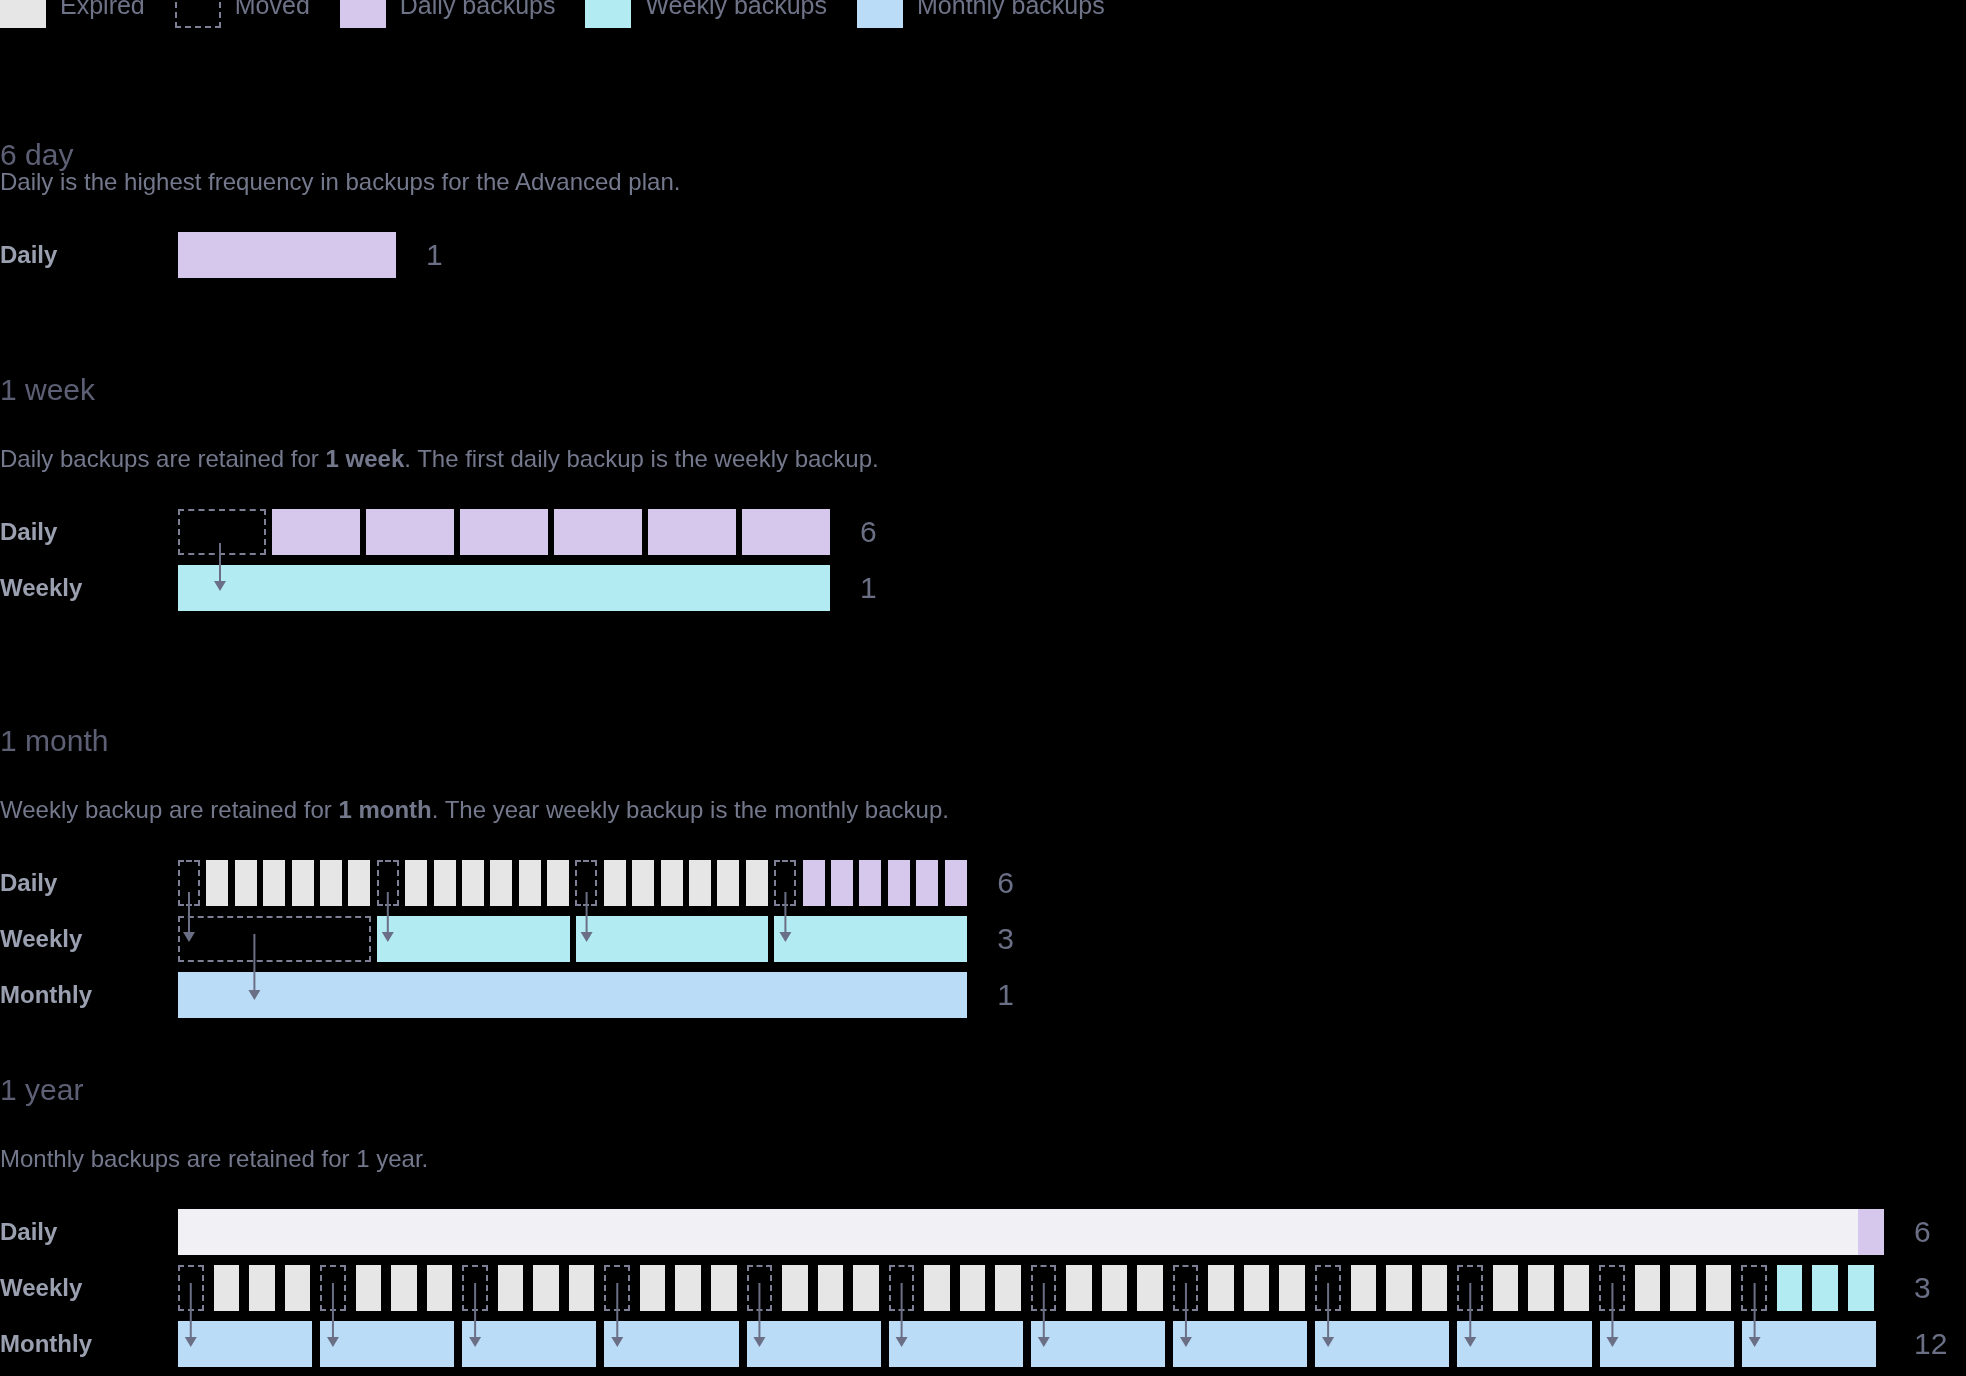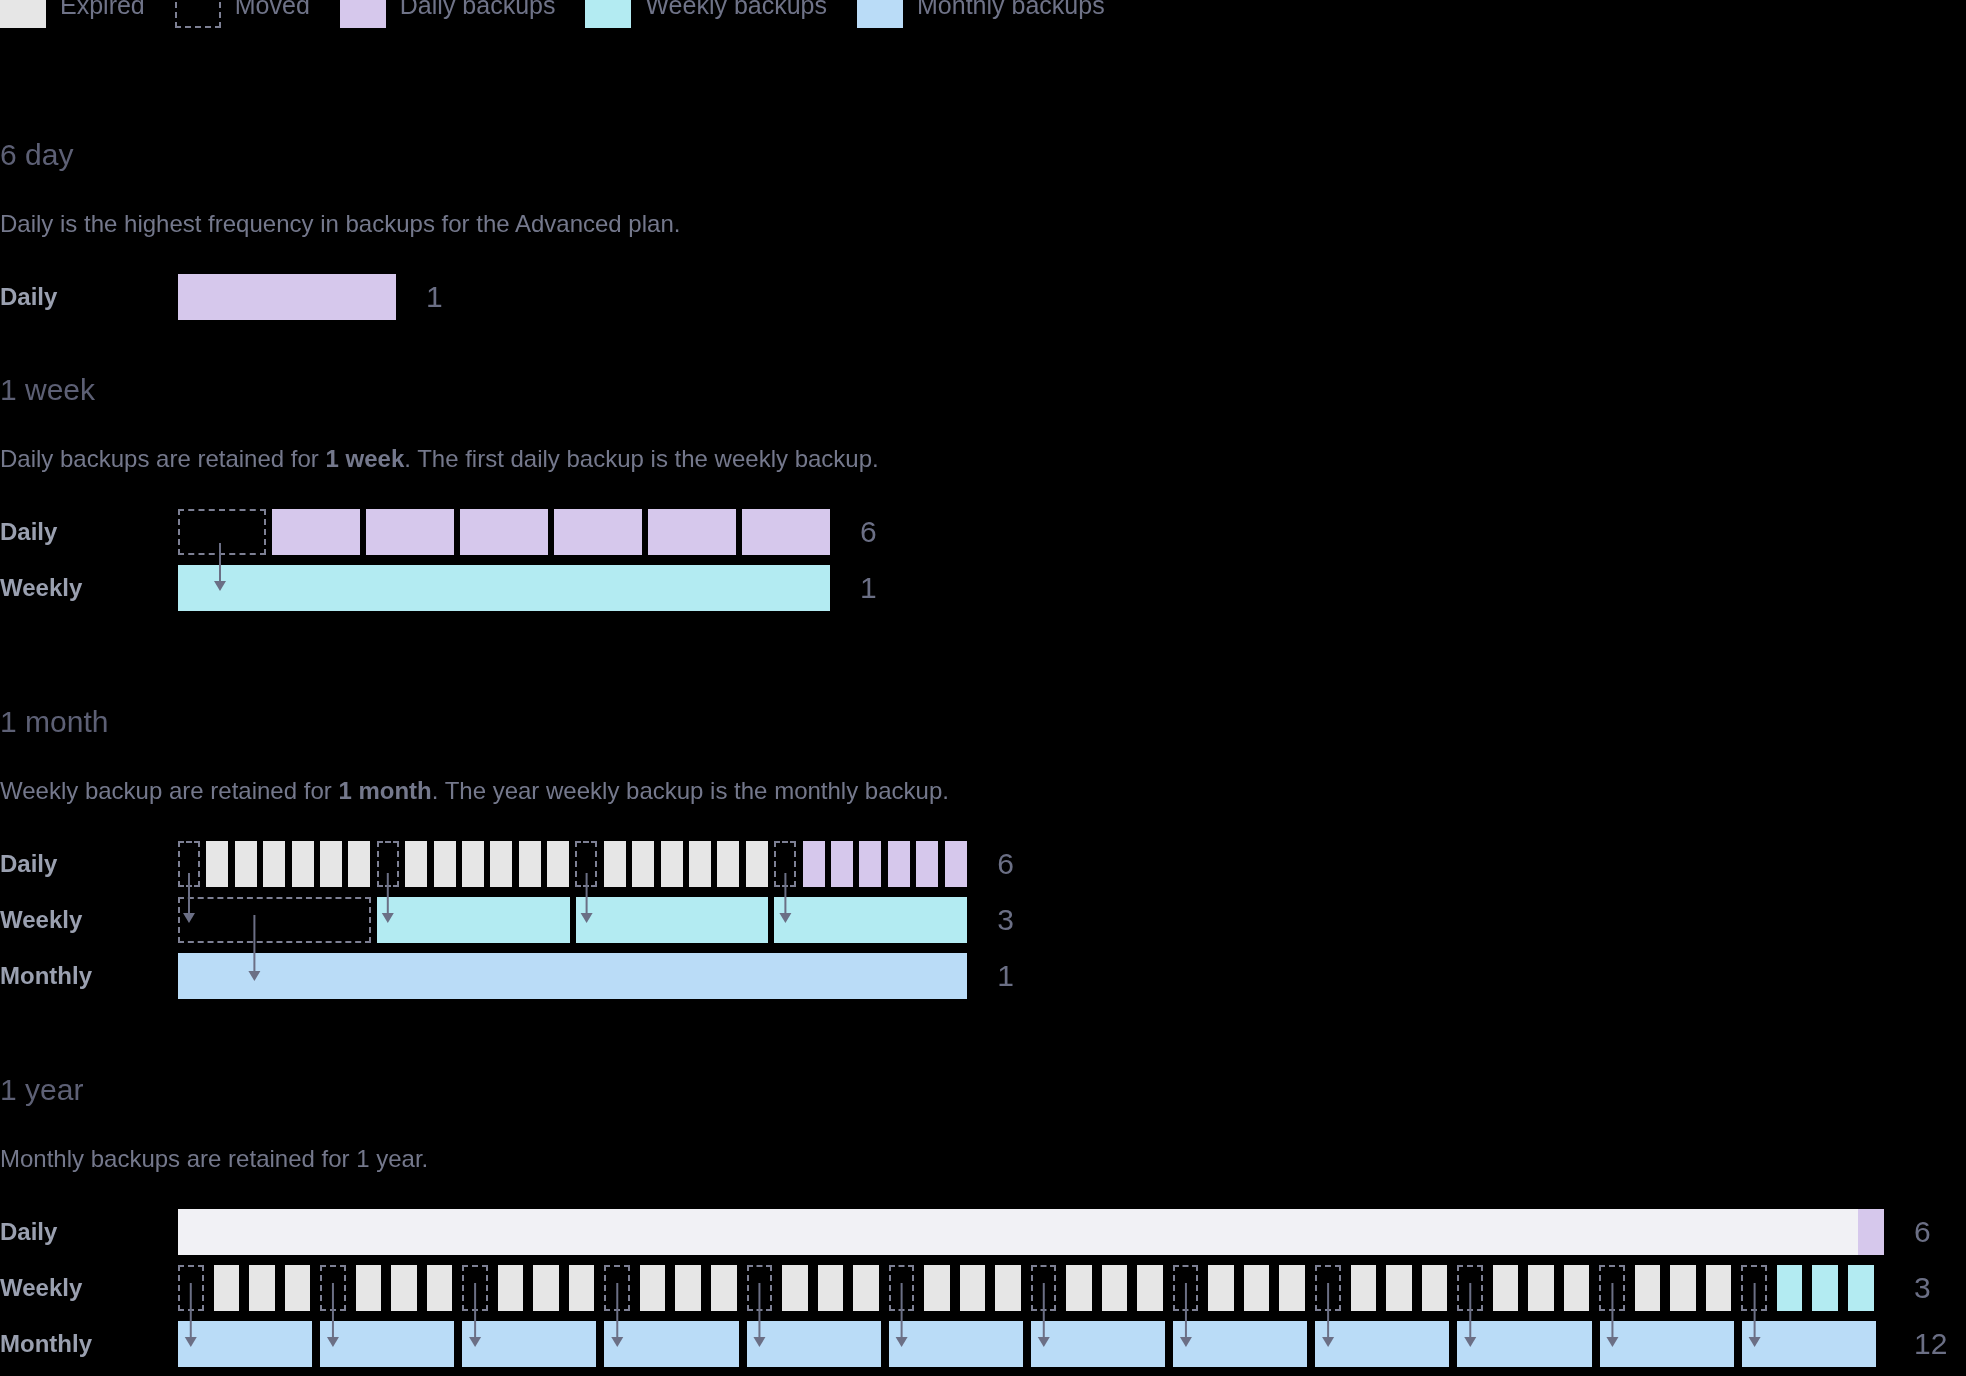--- a/index.html
+++ b/index.html
@@ -167,21 +167,21 @@
         <div class="legend-label">Weekly backups</div>
       </div>
       <div class="legend-item">
         <div class="legend-swatch" style="background: rgb(186, 220, 247);"></div>
         <div class="legend-label">Monthly backups</div>
       </div>
     </div>
 
   <div class="section" id="sec-day" style="top:140px;">
     <div class="section-title">6 day</div>
-    <div class="section-desc" style="margin-top:42px;" id="desc-0"><span>Daily is the highest frequency in backups for the Advanced plan.</span></div>
+    <div class="section-desc" style="" id="desc-0"><span>Daily is the highest frequency in backups for the Advanced plan.</span></div>
     <div class="rows" style="margin-top:38px;" id="rows-day">
         <div class="row">
           <div class="row-label">Daily</div>
           <div class="track" style="width: 218px;">
             <div class="cell daily" style="width: 218px;"></div>
           </div>
           <div class="row-count">1</div>
         </div>
       </div>
   </div>
@@ -218,21 +218,21 @@
         </div>
         <svg class="arrow-layer" width="1966" height="102">
           <g>
             <line x1="220" y1="34" x2="220" y2="73" stroke="#6b6f85" stroke-width="2"></line>
             <path d="M214,72 L226,72 L220,82 Z" fill="#6b6f85"></path>
           </g>
         </svg>
       </div>
   </div>
 
-  <div class="section" id="sec-month" style="top:707px;">
+  <div class="section" id="sec-month" style="top:726px;">
     <div class="section-title">1 month</div>
     <div class="section-desc" style="margin-top:42px;" id="desc-2"><span>Weekly backup are retained for </span><b>1 month</b><span>. The year weekly backup is the monthly backup.</span></div>
     <div class="rows" style="margin-top:38px;" id="rows-month">
         <div class="row">
           <div class="row-label">Daily</div>
           <div class="track" style="width: 789.2px;">
             <div class="cell moved" style="width: 22px;"></div>
             <div style="width: 6.4px; height: 46px; flex: 0 0 auto;"></div>
             <div class="cell expired" style="width: 22px;"></div>
             <div style="width: 6.4px; height: 46px; flex: 0 0 auto;"></div>

